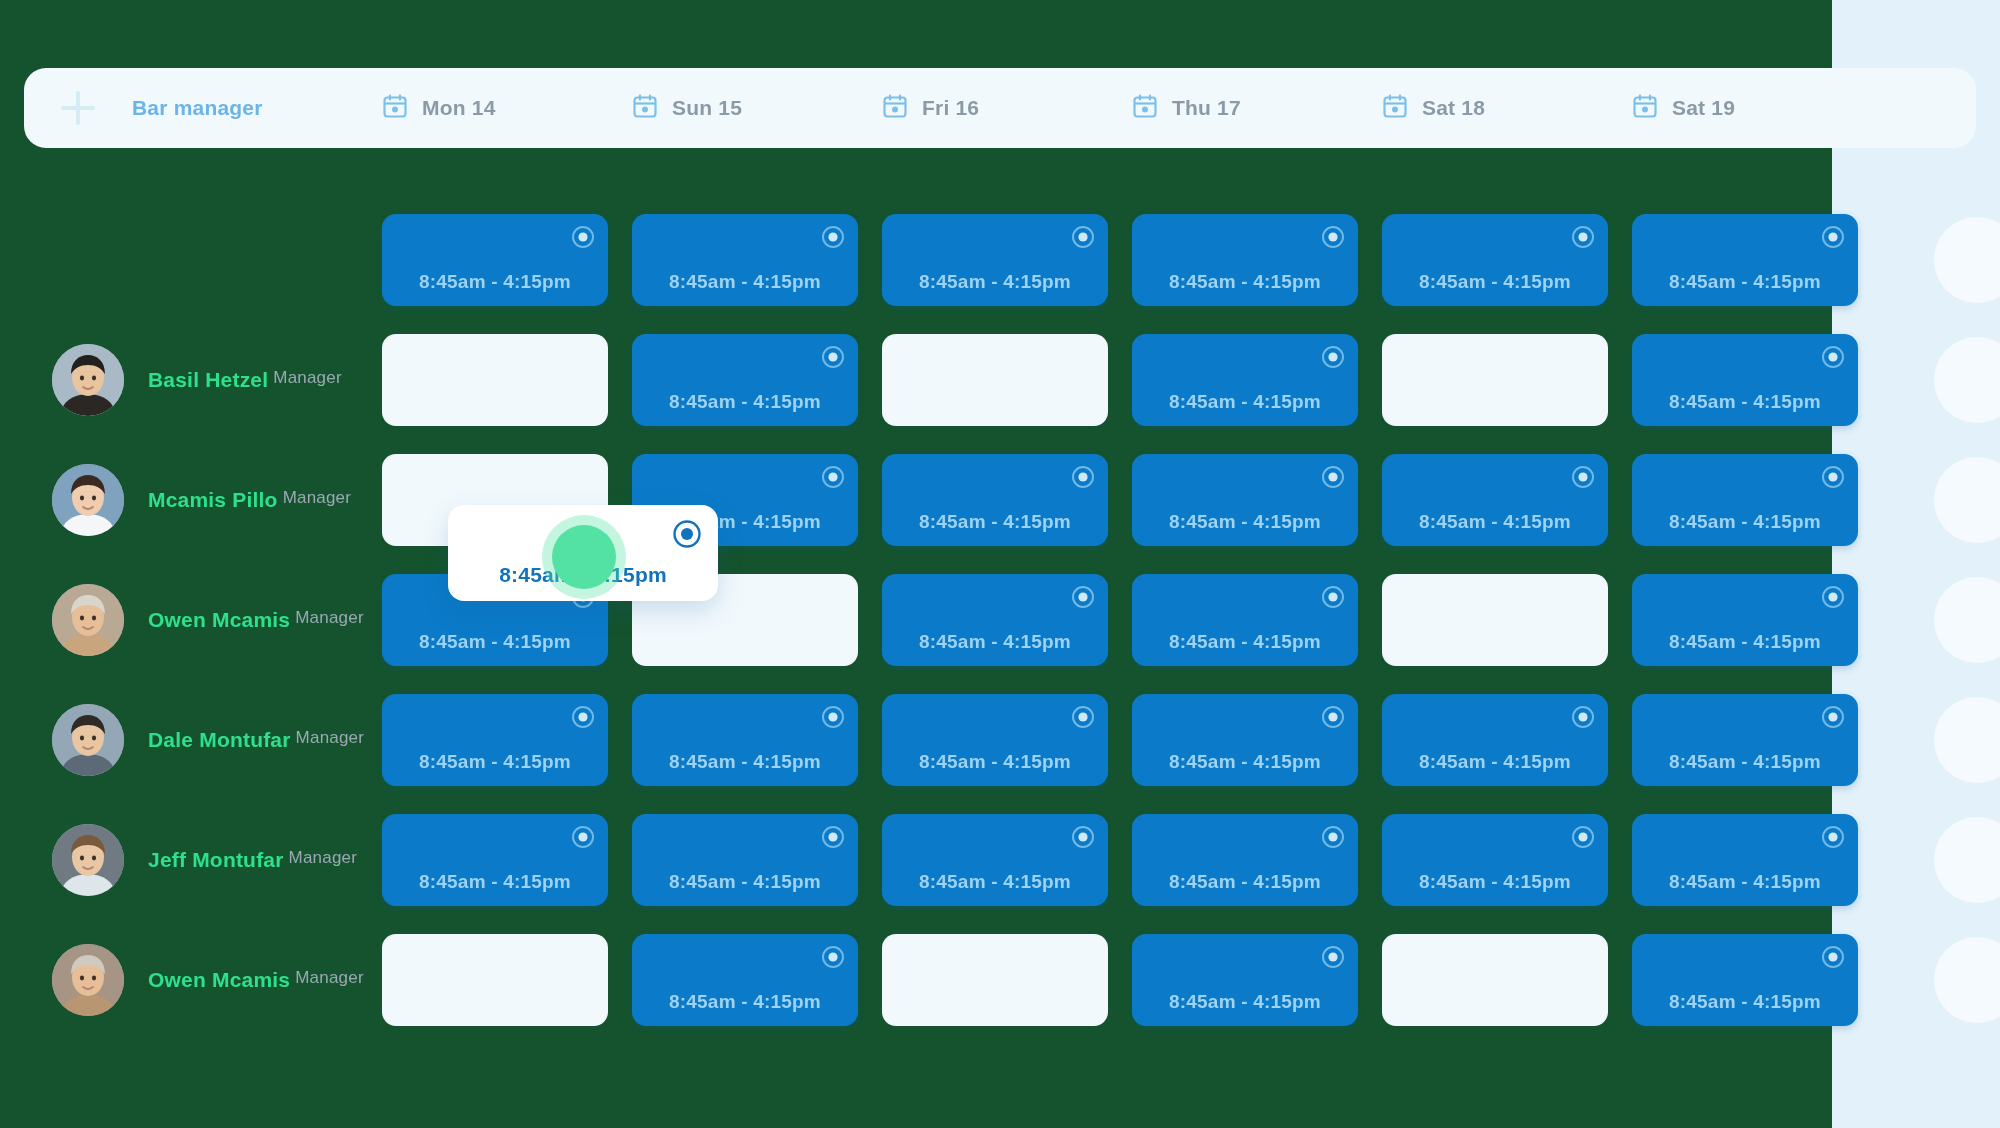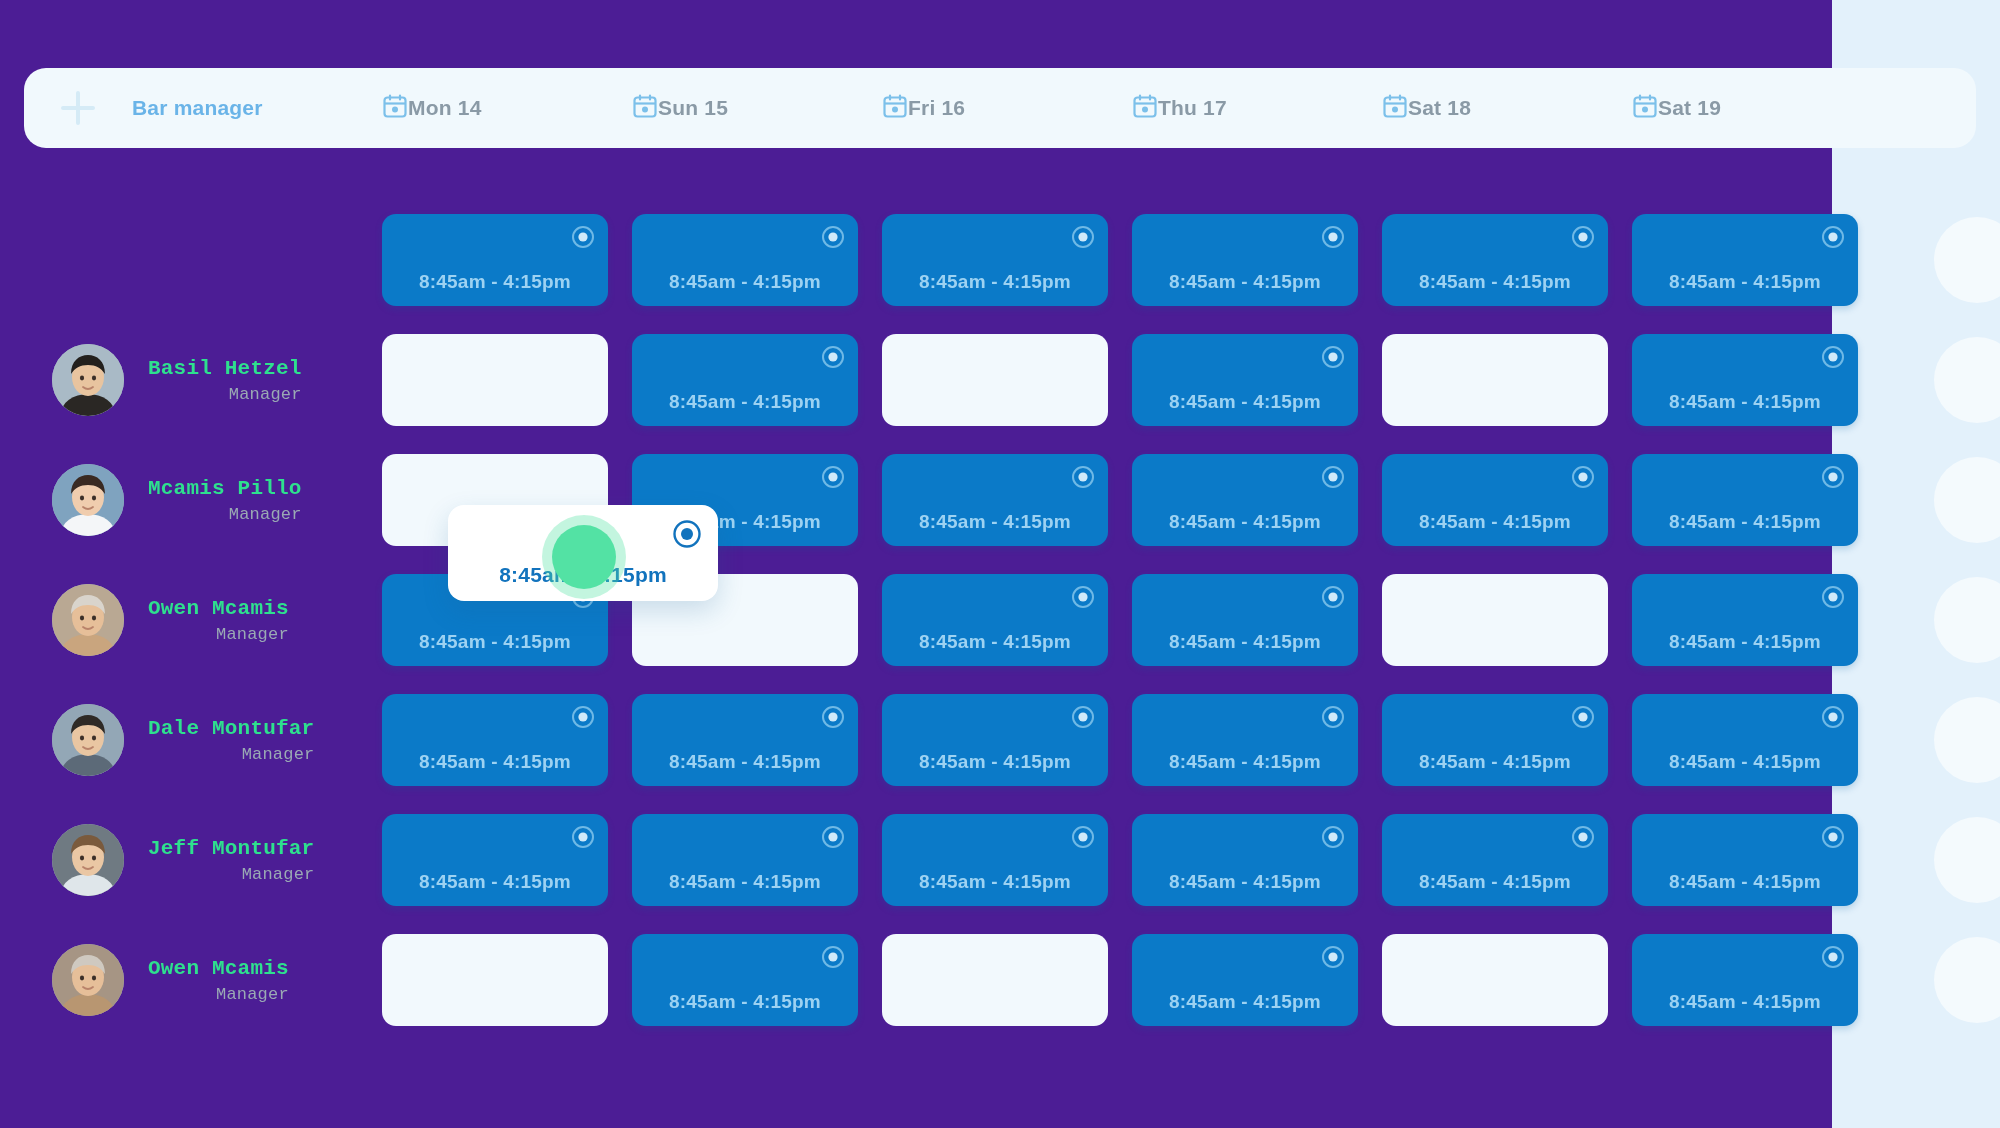--- a/index.html
+++ b/index.html
@@ -9,21 +9,21 @@
     height: 1128px;
     overflow: hidden;
     font-family: "Liberation Sans", sans-serif;
     background: #e3f1fb;
   }
 
   #app {
     position: relative;
     width: 1832px;
     height: 1128px;
-    background: #4c1d95;
+    background: #14532d;
   }
 
   
   .header {
     position: absolute;
     left: 24px;
     top: 68px;
     width: 1952px;
     height: 80px;
     background: #f1f9fd;
@@ -60,21 +60,21 @@
     font-size: 21px;
     font-weight: 700;
     color: #6ab4e8;
     letter-spacing: .2px;
   }
 
   .day-head {
     flex: 0 0 250px;
     display: flex;
     align-items: center;
-    gap: 0;
+    gap: 14px;
   }
   .day-head .cal-icon { flex: 0 0 26px; }
   .day-head-label {
     font-size: 21px;
     font-weight: 700;
     color: #8a9aa6;
     letter-spacing: .2px;
   }
   .head-spacer { flex: 1 1 auto; }
 
@@ -106,21 +106,21 @@
     width: 72px;
     height: 72px;
     border-radius: 50%;
     flex: 0 0 72px;
     overflow: hidden;
     position: relative;
     background: #a9bac6;
   }
   .avatar svg { display: block; width: 72px; height: 72px; }
 
-  .person-text { display: flex; flex-direction: column; gap: 5px; font-family: Liberation Mono, monospace; }
+  .person-text { display: flex; flex-direction: row; gap: 5px; }
   .person-name {
     font-size: 21px;
     font-weight: 700;
     color: #2ee08e;
     letter-spacing: .2px;
     white-space: nowrap;
   }
   .person-role {
     font-size: 17px;
     color: #9aa9b4;

